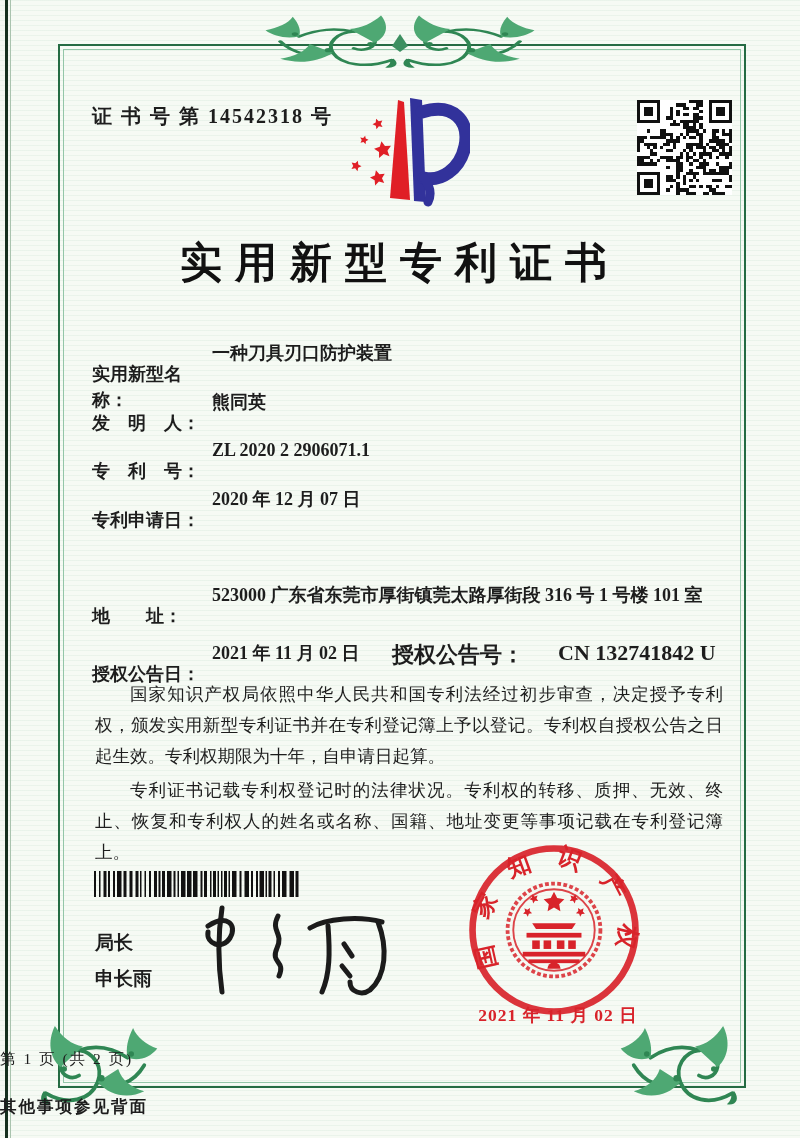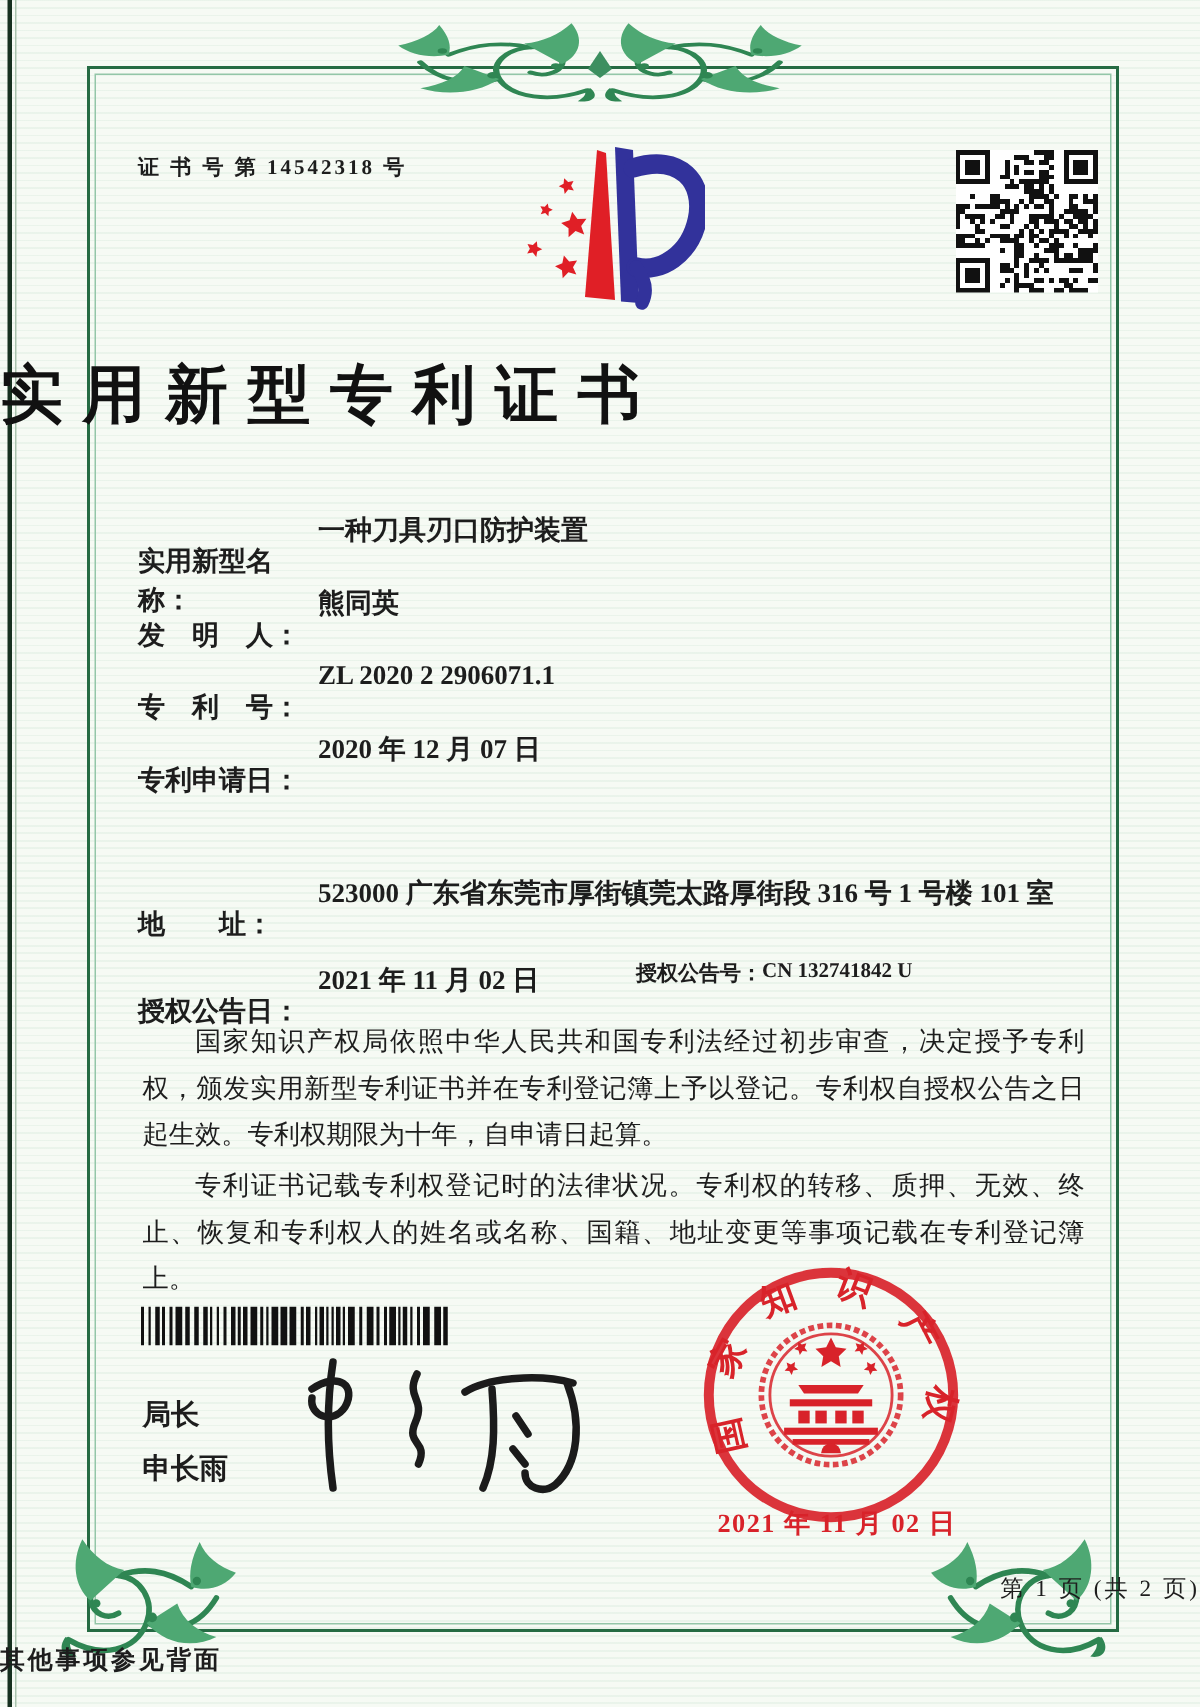--- a/index.html
+++ b/index.html
@@ -10,49 +10,49 @@
     font-family:"Liberation Serif", serif;color:#1d1d1d;
   }
   .scan-edge{position:absolute;left:5px;top:0;width:3px;height:100%;background:#16301f;}
   .scan-edge2{position:absolute;left:10px;top:0;width:1px;height:100%;background:#a9c3ae;}
 
   .frame-outer{position:absolute;left:58px;top:44px;width:684px;height:1040px;border:2.5px solid #256b43;}
   .frame-inner{position:absolute;left:3px;top:3px;right:3px;bottom:3px;border:1px solid #93c6a8;}
 
   .ornament{position:absolute;pointer-events:none;}
 
-  .cert-number{position:absolute;left:92px;top:103px;font-size:14px;font-weight:bold;letter-spacing:2px;}
+  .cert-number{position:absolute;left:92px;top:103px;font-size:20px;font-weight:bold;letter-spacing:2px;}
 
   .logo{position:absolute;left:338px;top:94px;width:132px;height:114px;}
   .qr{position:absolute;left:637px;top:100px;width:95px;height:95px;}
 
-  .title{position:absolute;left:0;top:235px;width:100%;
+  .title{position:absolute;left:0;top:235px;width:100%;text-align:center;
          font-size:42px;font-weight:bold;letter-spacing:13px;color:#111;}
 
   .row{position:absolute;left:92px;display:flex;font-size:18px;font-weight:bold;line-height:26px;}
   .row .lbl{width:118px;flex:none;margin-top:21px;}
   .row .val{margin-left:2px;max-width:520px;}
-  .grant2{position:absolute;left:424px;display:flex;font-size:14px;font-weight:bold;}
+  .grant2{position:absolute;left:392px;display:flex;font-size:22px;font-weight:bold;gap:34px;}
   .grant2 .lbl{flex:none;}
 
   .paras{position:absolute;left:92px;top:676px;width:634px;font-size:17.5px;line-height:31px;
          text-align:justify;font-weight:500;}
   .paras p{margin:3px;text-indent:2em;}
 
   .barcode{position:absolute;left:94px;top:871px;width:212px;height:26px;}
 
   .signer-title{position:absolute;left:95px;top:930px;font-size:19px;font-weight:bold;}
   .signer-name{position:absolute;left:95px;top:966px;font-size:19px;font-weight:bold;}
   .signature{position:absolute;left:192px;top:892px;width:216px;height:114px;}
 
   .seal-date{position:absolute;left:468px;top:1003px;width:180px;text-align:center;
              color:#d8232a;font-size:17.5px;font-weight:bold;letter-spacing:1px;}
   .seal{position:absolute;left:464px;top:840px;width:180px;height:180px;}
 
-  .footer-page{position:absolute;left:0;top:1049px;width:800px;text-align:right;font-size:15.5px;letter-spacing:2px;}
+  .footer-page{position:absolute;left:0;top:1049px;width:800px;text-align:left;font-size:15.5px;letter-spacing:2px;}
   .back-note{position:absolute;left:0;top:1096px;width:800px;font-size:16.5px;font-weight:bold;letter-spacing:2px;}
 </style>
 </head>
 <body>
 
 <div class="page">
   <div class="scan-edge"></div>
   <div class="scan-edge2"></div>
 
   <div class="frame-outer">

